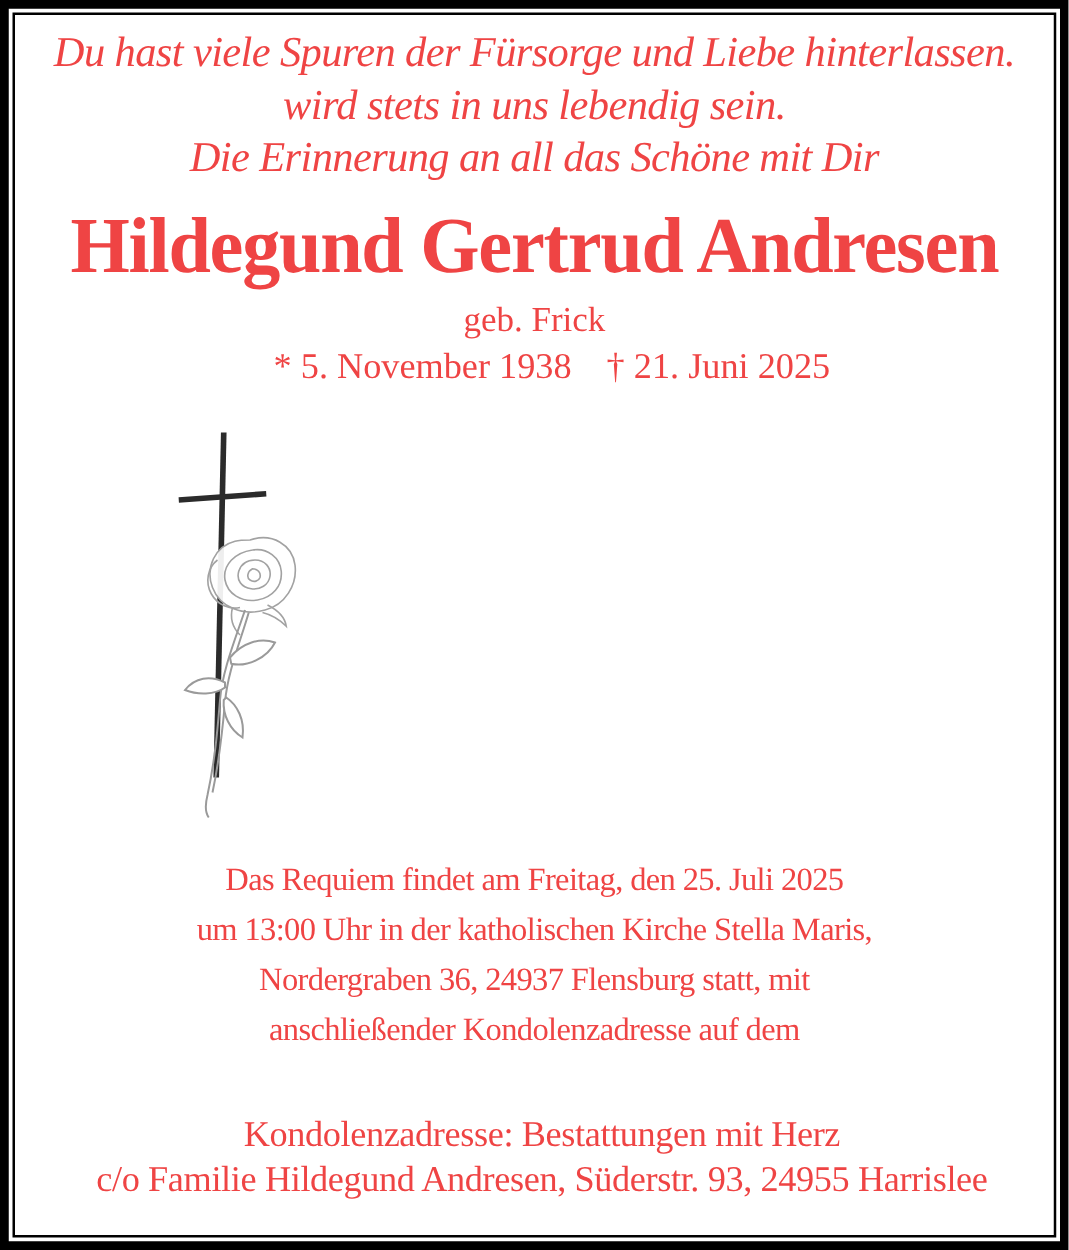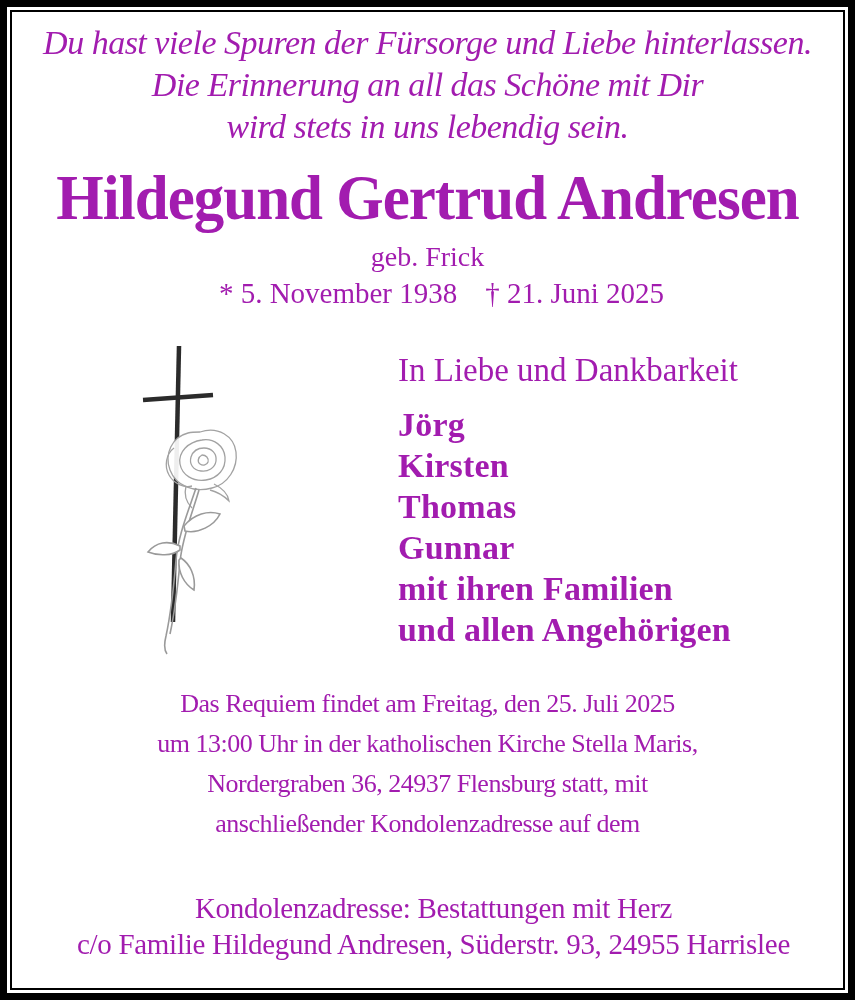--- a/index.html
+++ b/index.html
@@ -1,21 +1,21 @@
 <!DOCTYPE html>
 <html><head>
 <meta charset="utf-8">
 <style>
   html, body { margin: 0; padding: 0; background: #e8e8e8; }
   .page {
     position: relative;
     width: 855px;
     height: 1000px;
     background: #ffffff;
-    color: #a21caf;
+    color: #ef4444;
     font-family: "Liberation Serif", "DejaVu Serif", serif;
     overflow: hidden;
   }
   .frame-outer {
     position: absolute; inset: 0;
     border: 7px solid #000;
     pointer-events: none;
   }
   .frame-inner {
     position: absolute; inset: 10px;
@@ -92,22 +92,22 @@
 </head>
 <body>
 
 <div class="page">
 
   <div class="frame-outer"></div>
   <div class="frame-inner"></div>
 
   <div class="quote">
     <div>Du hast viele Spuren der Fürsorge und Liebe hinterlassen.</div>
+    <div>wird stets in uns lebendig sein.</div>
     <div>Die Erinnerung an all das Schöne mit Dir</div>
-    <div>wird stets in uns lebendig sein.</div>
   </div>
 
   <h1 class="deceased-name">Hildegund Gertrud Andresen</h1>
 
   <div class="maiden-name">geb. Frick</div>
 
   <div class="dates">
     <span class="birth">* 5. November 1938</span><span class="death">† 21. Juni 2025</span>
   </div>
 
@@ -130,29 +130,20 @@
 
     <g stroke="#9a9a9a" stroke-width="1.6" fill="none">
       <path d="M74,152 C66,176 56,200 54,224 C52,248 50,272 44,300 C42,308 42,314 45,318"></path>
       <path d="M77,154 C70,178 60,202 58,226 C56,248 54,270 48,298"></path>
       <path d="M58,210 C46,204 34,206 26,216 C36,220 50,220 58,214 Z" fill="#ffffff"></path>
       <path d="M62,190 C72,178 86,174 98,178 C92,190 76,198 63,195 Z" fill="#ffffff"></path>
       <path d="M59,222 C68,228 74,240 72,254 C62,248 56,236 57,224 Z" fill="#ffffff"></path>
     </g>
   </svg>
 
-  <div class="mourners-block">
-    <div class="dedication">In Liebe und Dankbarkeit</div>
-    <div class="mourner">Jörg</div>
-    <div class="mourner">Kirsten</div>
-    <div class="mourner">Thomas</div>
-    <div class="mourner">Gunnar</div>
-    <div class="mourner">mit ihren Familien</div>
-    <div class="mourner">und allen Angehörigen</div>
-  </div>
 
   <div class="service">
     <div>Das Requiem findet am Freitag, den 25. Juli 2025</div>
     <div>um 13:00 Uhr in der katholischen Kirche Stella Maris,</div>
     <div>Nordergraben 36, 24937 Flensburg statt, mit</div>
     <div>anschließender Kondolenzadresse auf dem</div>
   </div>
 
   <div class="condolence">
     <div>Kondolenzadresse: Bestattungen mit Herz</div>

